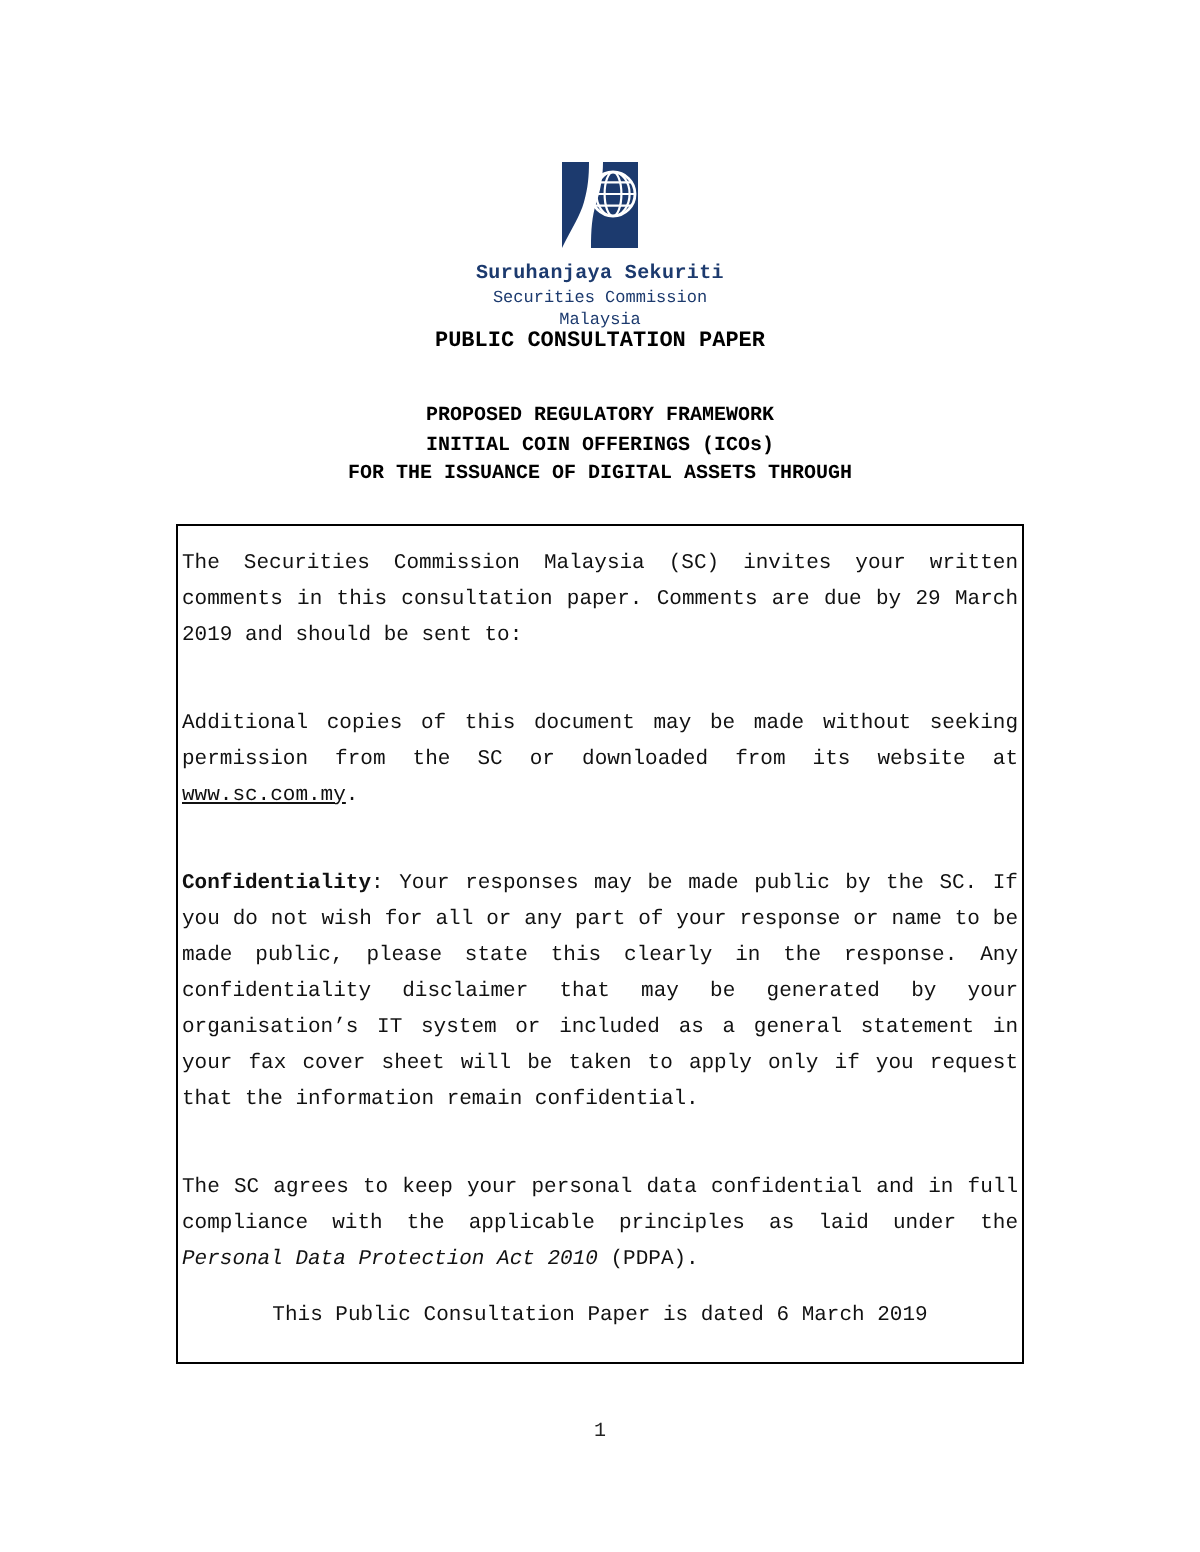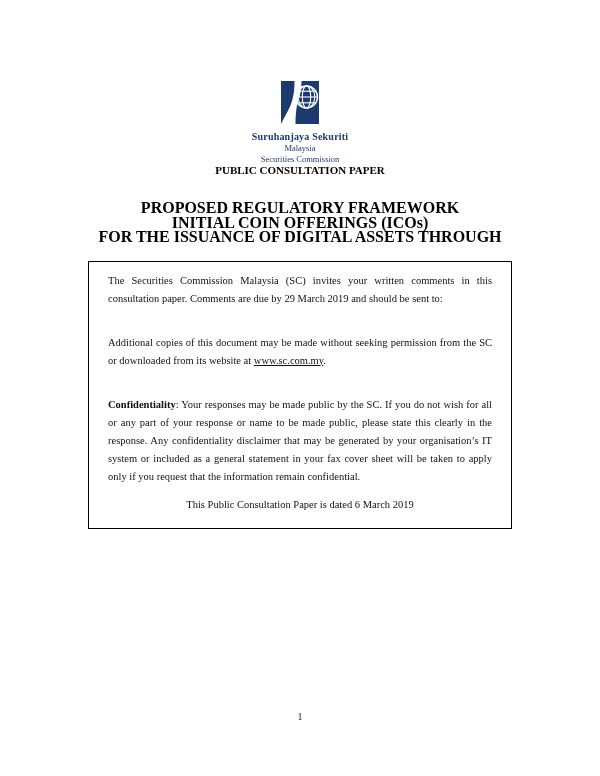--- a/index.html
+++ b/index.html
@@ -4,21 +4,21 @@
 <style>
   :root { --brand: #1c3a6e; }
   * { margin: 0; padding: 0; box-sizing: border-box; }
   html, body { background: #ffffff; }
   .page {
     position: relative;
     width: 576px;
     height: 776px;
     margin: 0 auto;
     background: #ffffff;
-    font-family: Liberation Serif, serif;
+    font-family: Liberation Mono, monospace;
     color: #111111;
     overflow: hidden;
   }
   
   .logo-block { padding-top: 81px; text-align: center; }
   .logo-mark { width: 38px; height: 43px; display: inline-block; }
   .logo-navy { fill: var(--brand); }
   .logo-grid { stroke: #ffffff; fill: none; }
   .brand-name {
     margin-top: 3px;
@@ -45,31 +45,31 @@
     margin-top: 20px;
     text-align: center;
     font-size: 11px;
     font-weight: bold;
     line-height: 13px;
     color: #000000;
   }
   .subject {
     margin-top: 24px;
     text-align: center;
-    font-size: 16px;
+    font-size: 10px;
     font-weight: bold;
     line-height: 14.5px;
     color: #000000;
   }
   
   .notice-box {
     width: 424px;
     margin: 16px auto 0;
     border: 1.5px solid #000000;
-    padding: 6px 19px 14px;
+    padding: 6px 2px 14px;
     font-size: 10.5px;
     line-height: 18px;
     color: #111111;
   }
   .nb-para { text-align: justify; margin-top: 26px; }
   .nb-para.first { margin-top: 4px; }
   .email-line { margin-top: 10px; margin-left: 31px; text-align: left; }
   .link-underline { text-decoration: underline; color: inherit; cursor: pointer; }
   .dated-line { margin-top: 10px; text-align: center; }
   
@@ -94,38 +94,39 @@
       <circle class="logo-navy" cx="25.5" cy="16" r="11" stroke="#ffffff" stroke-width="1.4"></circle>
       <ellipse class="logo-grid" cx="25.5" cy="16" rx="4.2" ry="11" stroke-width="1.1"></ellipse>
       <ellipse class="logo-grid" cx="25.5" cy="16" rx="8.3" ry="11" stroke-width="1.1"></ellipse>
       <line class="logo-grid" x1="16" y1="10.2" x2="35" y2="10.2" stroke-width="1.1"></line>
       <line class="logo-grid" x1="14.5" y1="16" x2="36.5" y2="16" stroke-width="1.1"></line>
       <line class="logo-grid" x1="16" y1="21.8" x2="35" y2="21.8" stroke-width="1.1"></line>
 
       <path d="M 0 43 C 5 33 9 27 11 20 C 13 13 13.5 7 13.5 0 L 20.5 0 C 20.5 8 19 15 17 21 C 15 27 14.5 34 14.5 43 Z" fill="#ffffff"></path>
     </svg>
     <div class="brand-name">Suruhanjaya Sekuriti</div>
+    <div class="brand-sub">Securities Commission</div>
     <div class="brand-sub">Malaysia</div>
-    <div class="brand-sub">Securities Commission</div>
   </header>
 
   <h1 class="doc-type">PUBLIC CONSULTATION PAPER</h1>
   <h2 class="subject">
     <span style="display:block">PROPOSED REGULATORY FRAMEWORK</span>
     <span style="display:block">INITIAL COIN OFFERINGS (ICOs)</span>
     <span style="display:block">FOR THE ISSUANCE OF DIGITAL ASSETS THROUGH</span>
   </h2>
 
   <section class="notice-box">
     <p class="nb-para first"><span>The Securities Commission Malaysia (SC) invites your written comments in this consultation paper. Comments are due by 29 March 2019 and should be sent to:</span></p>
 
 
     <p class="nb-para"><span>Additional copies of this document may be made without seeking permission from the SC or downloaded from its website at</span> <span class="link-underline">www.sc.com.my</span><span>.</span></p>
 
     <p class="nb-para"><strong>Confidentiality</strong><span>: Your responses may be made public by the SC. If you do not wish for all or any part of your response or name to be made public, please state this clearly in the response. Any confidentiality disclaimer that may be generated by your organisation’s IT system or included as a general statement in your fax cover sheet will be taken to apply only if you request that the information remain confidential.</span></p>
 
+    <p class="nb-para"><span>The SC agrees to keep your personal data confidential and in full compliance with the applicable principles as laid under the</span> <em>Personal Data Protection Act 2010</em> <span>(PDPA).</span></p>
 
     <p class="dated-line">This Public Consultation Paper is dated 6 March 2019</p>
   </section>
 
   <div class="page-number">1</div>
 
 </div>
 
 </body></html>

